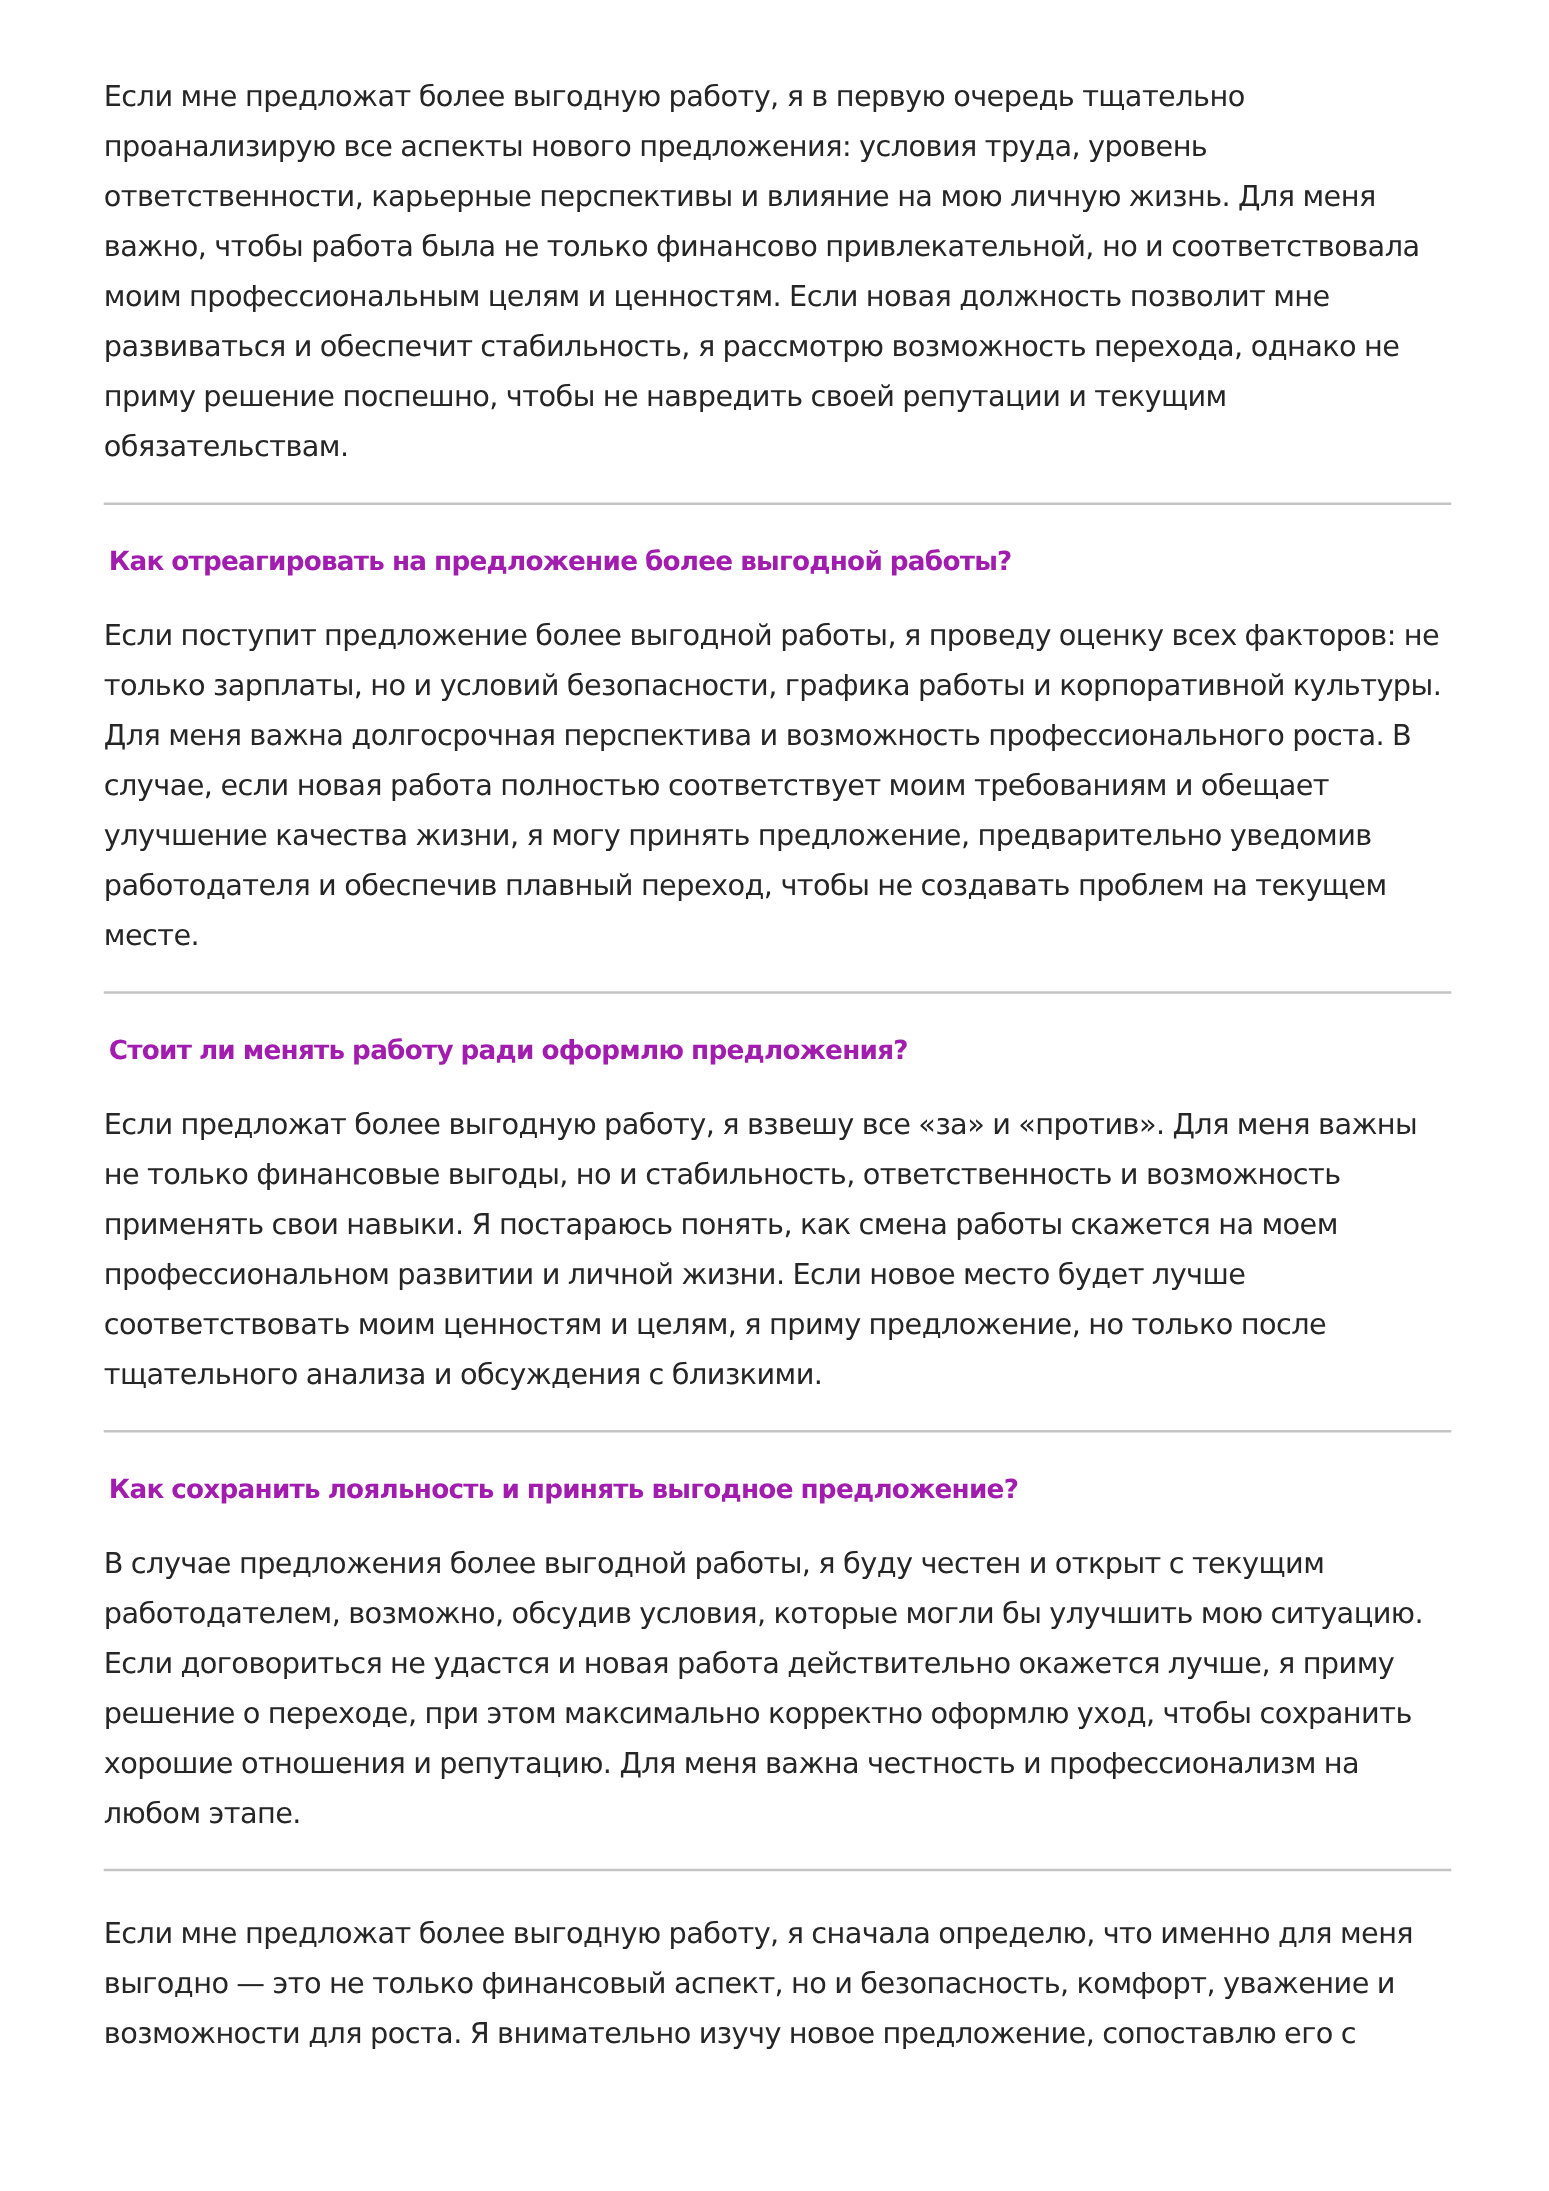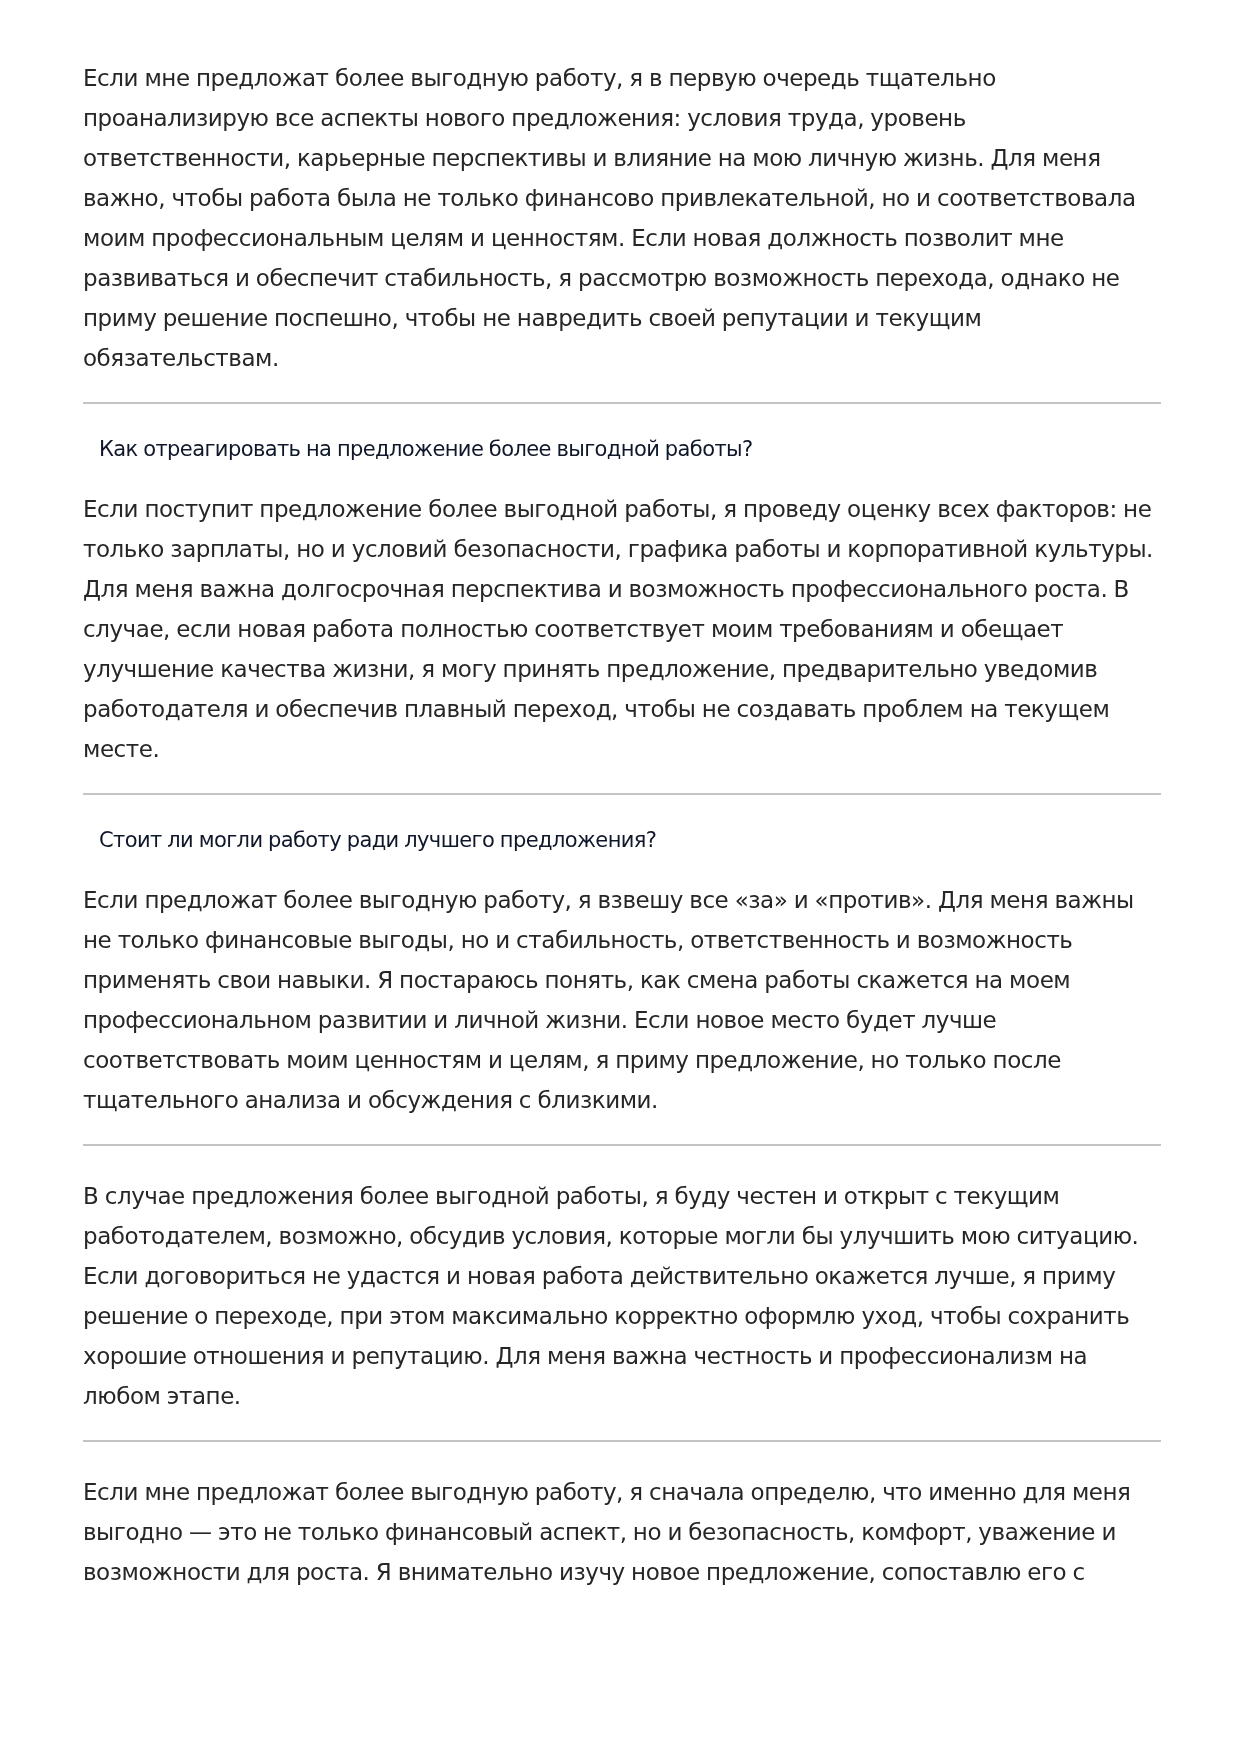--- a/index.html
+++ b/index.html
@@ -30,51 +30,52 @@
   }
   .divider {
     height: 0;
     border: none;
     border-top: 2px solid #c4c4c4;
     margin: 24px 0 30px 0;
     width: 1078px;
   }
   .heading {
     font-size: 21px;
-    font-weight: normal;
+    font-weight: bold;
     line-height: 30px;
-    margin: 0 0 25px 16px;
-    color: #0f172a;
+    margin: 0 0 25px 4px;
+    color: #a21caf;
     letter-spacing: -0.6px;
     word-spacing: -0.5px;
   }
 </style>
 </head>
 <body>
 
 <div class="content">
   <p class="para">Если мне предложат более выгодную работу, я в первую очередь тщательно проанализирую все аспекты нового предложения: условия труда, уровень ответственности, карьерные перспективы и влияние на мою личную жизнь. Для меня важно, чтобы работа была не только финансово привлекательной, но и соответствовала моим профессиональным целям и ценностям. Если новая должность позволит мне развиваться и обеспечит стабильность, я рассмотрю возможность перехода, однако не приму решение поспешно, чтобы не навредить своей репутации и текущим обязательствам.</p>
 
   <hr class="divider">
 
   <section>
     <h2 class="heading">Как отреагировать на предложение более выгодной работы?</h2>
     <p class="para">Если поступит предложение более выгодной работы, я проведу оценку всех факторов: не только зарплаты, но и условий безопасности, графика работы и корпоративной культуры. Для меня важна долгосрочная перспектива и возможность профессионального роста. В случае, если новая работа полностью соответствует моим требованиям и обещает улучшение качества жизни, я могу принять предложение, предварительно уведомив работодателя и обеспечив плавный переход, чтобы не создавать проблем на текущем месте.</p>
   </section>
 
   <hr class="divider">
 
   <section>
-    <h2 class="heading">Стоит ли могли работу ради лучшего предложения?</h2>
+    <h2 class="heading">Стоит ли менять работу ради оформлю предложения?</h2>
     <p class="para">Если предложат более выгодную работу, я взвешу все «за» и «против». Для меня важны не только финансовые выгоды, но и стабильность, ответственность и возможность применять свои навыки. Я постараюсь понять, как смена работы скажется на моем профессиональном развитии и личной жизни. Если новое место будет лучше соответствовать моим ценностям и целям, я приму предложение, но только после тщательного анализа и обсуждения с близкими.</p>
   </section>
 
   <hr class="divider">
 
   <section>
+    <h2 class="heading">Как сохранить лояльность и принять выгодное предложение?</h2>
     <p class="para">В случае предложения более выгодной работы, я буду честен и открыт с текущим работодателем, возможно, обсудив условия, которые могли бы улучшить мою ситуацию. Если договориться не удастся и новая работа действительно окажется лучше, я приму решение о переходе, при этом максимально корректно оформлю уход, чтобы сохранить хорошие отношения и репутацию. Для меня важна честность и профессионализм на любом этапе.</p>
   </section>
 
   <hr class="divider">
 
   <section>
     <p class="para">Если мне предложат более выгодную работу, я сначала определю, что именно для меня выгодно — это не только финансовый аспект, но и безопасность, комфорт, уважение и возможности для роста. Я внимательно изучу новое предложение, сопоставлю его с</p>
   </section>
 </div>
 

